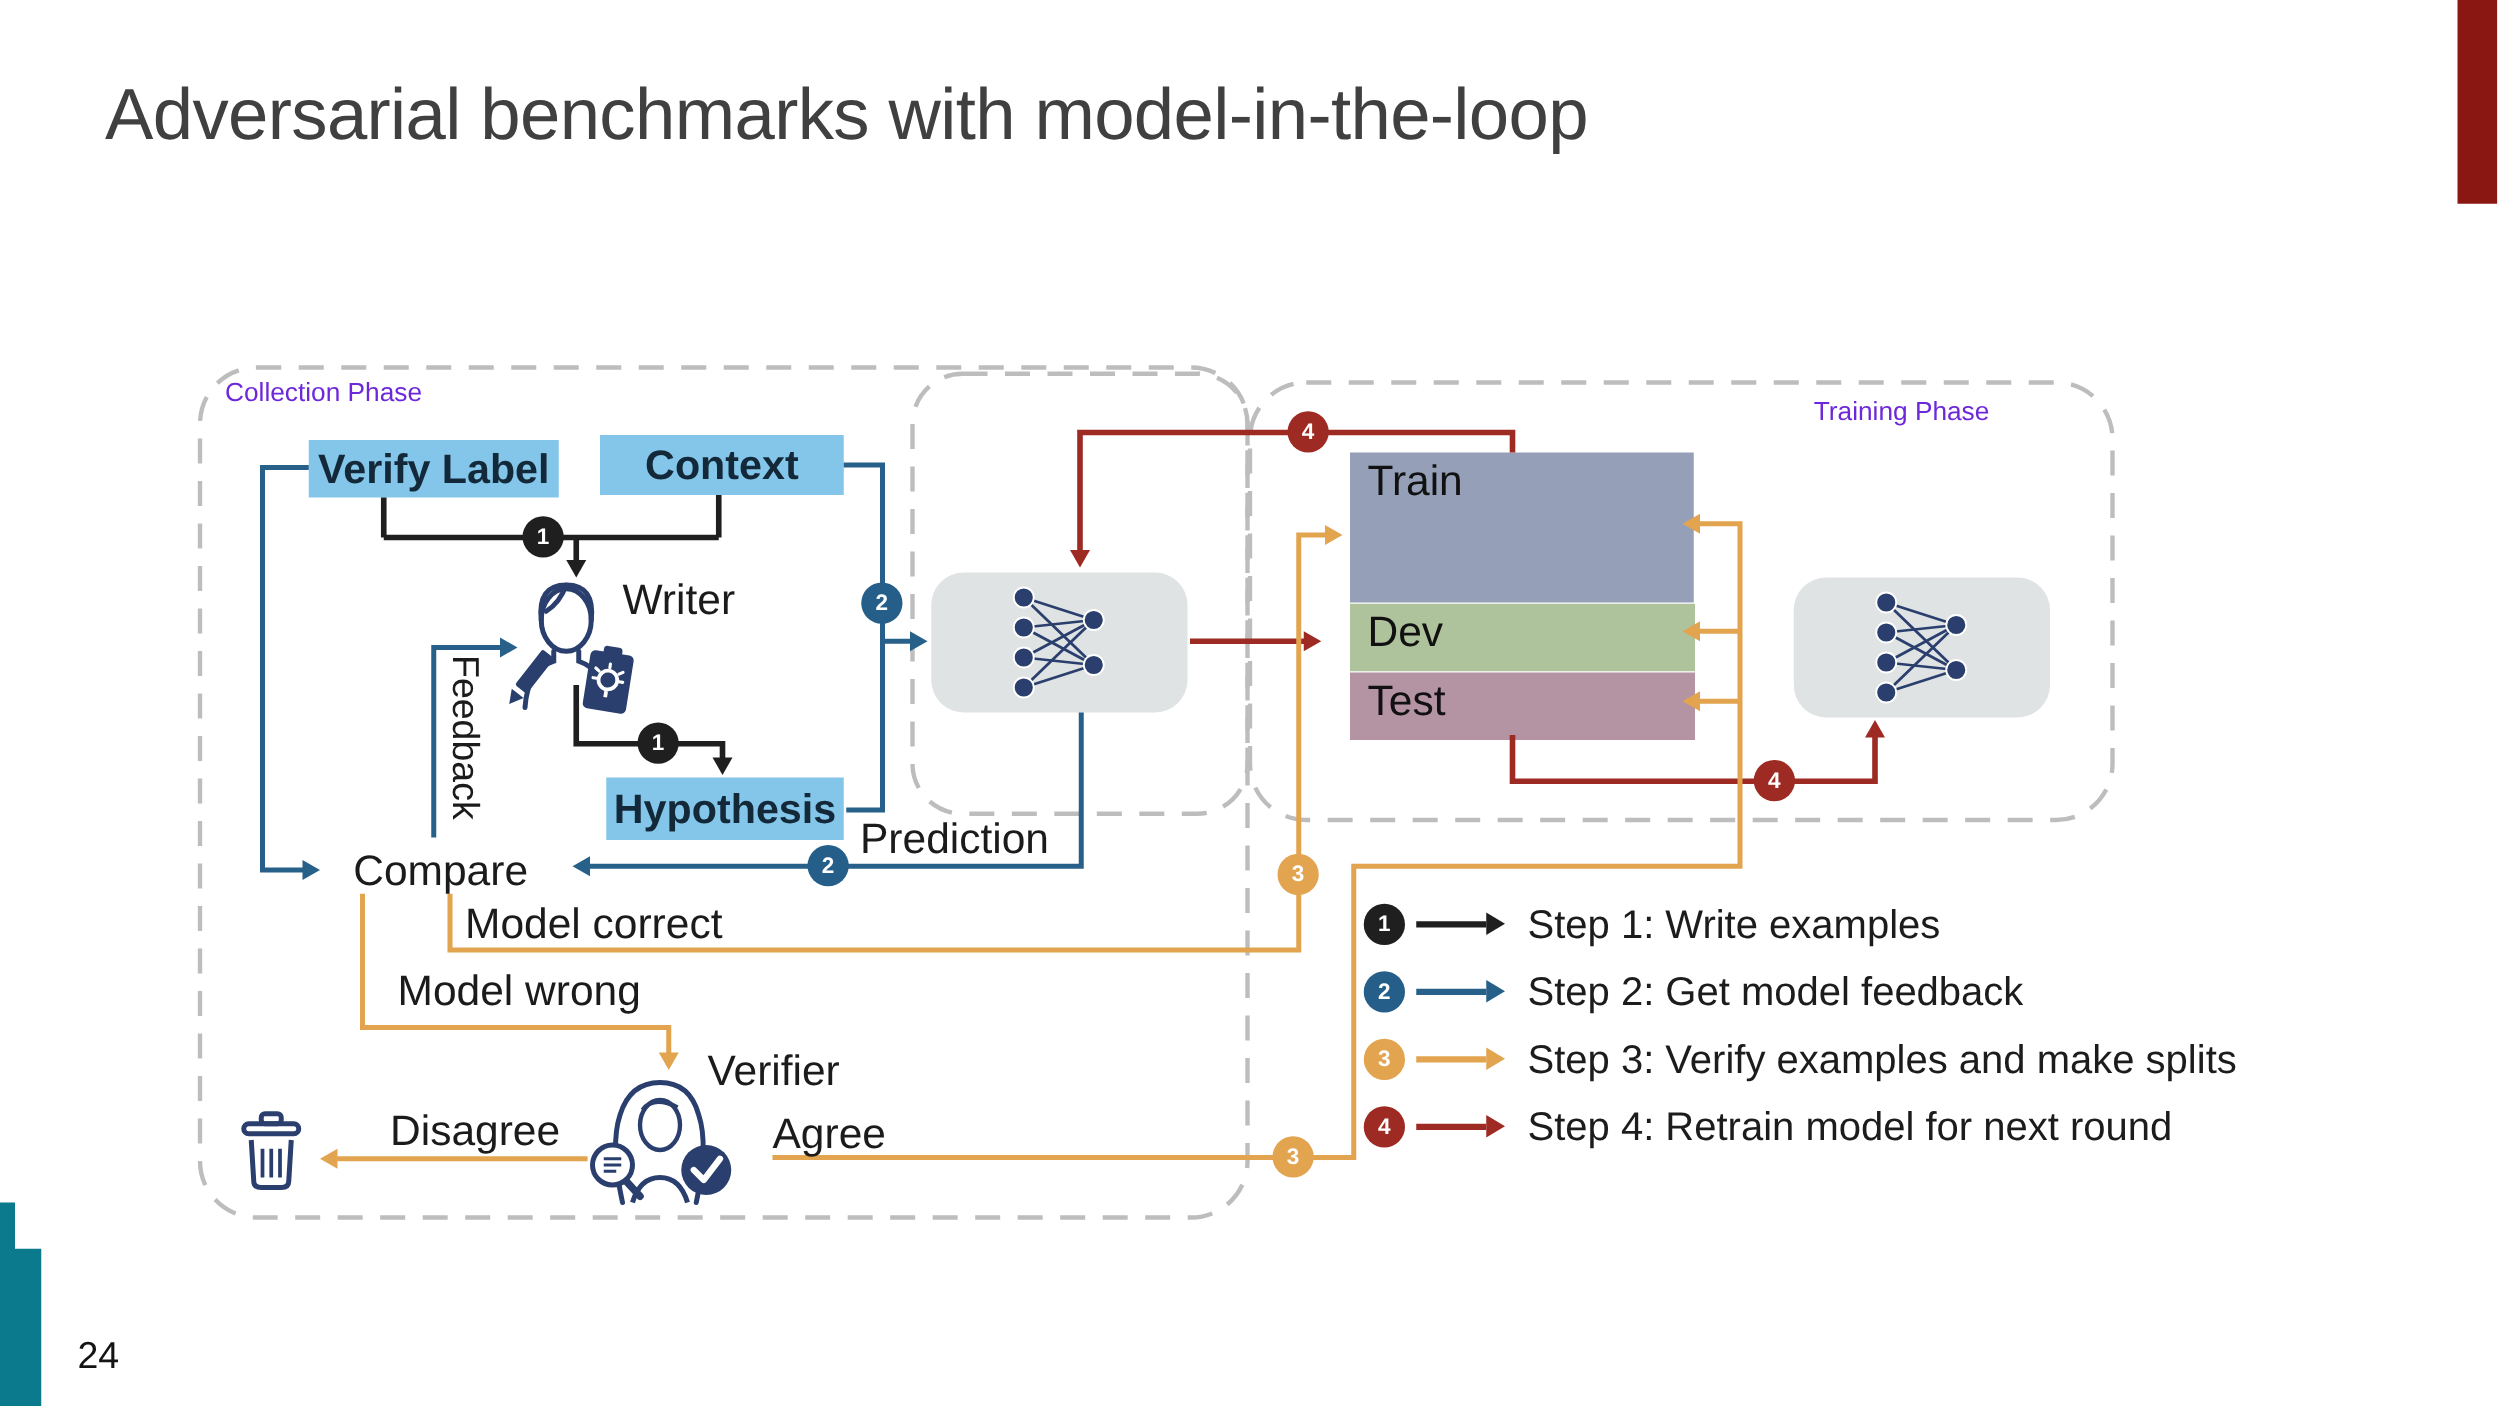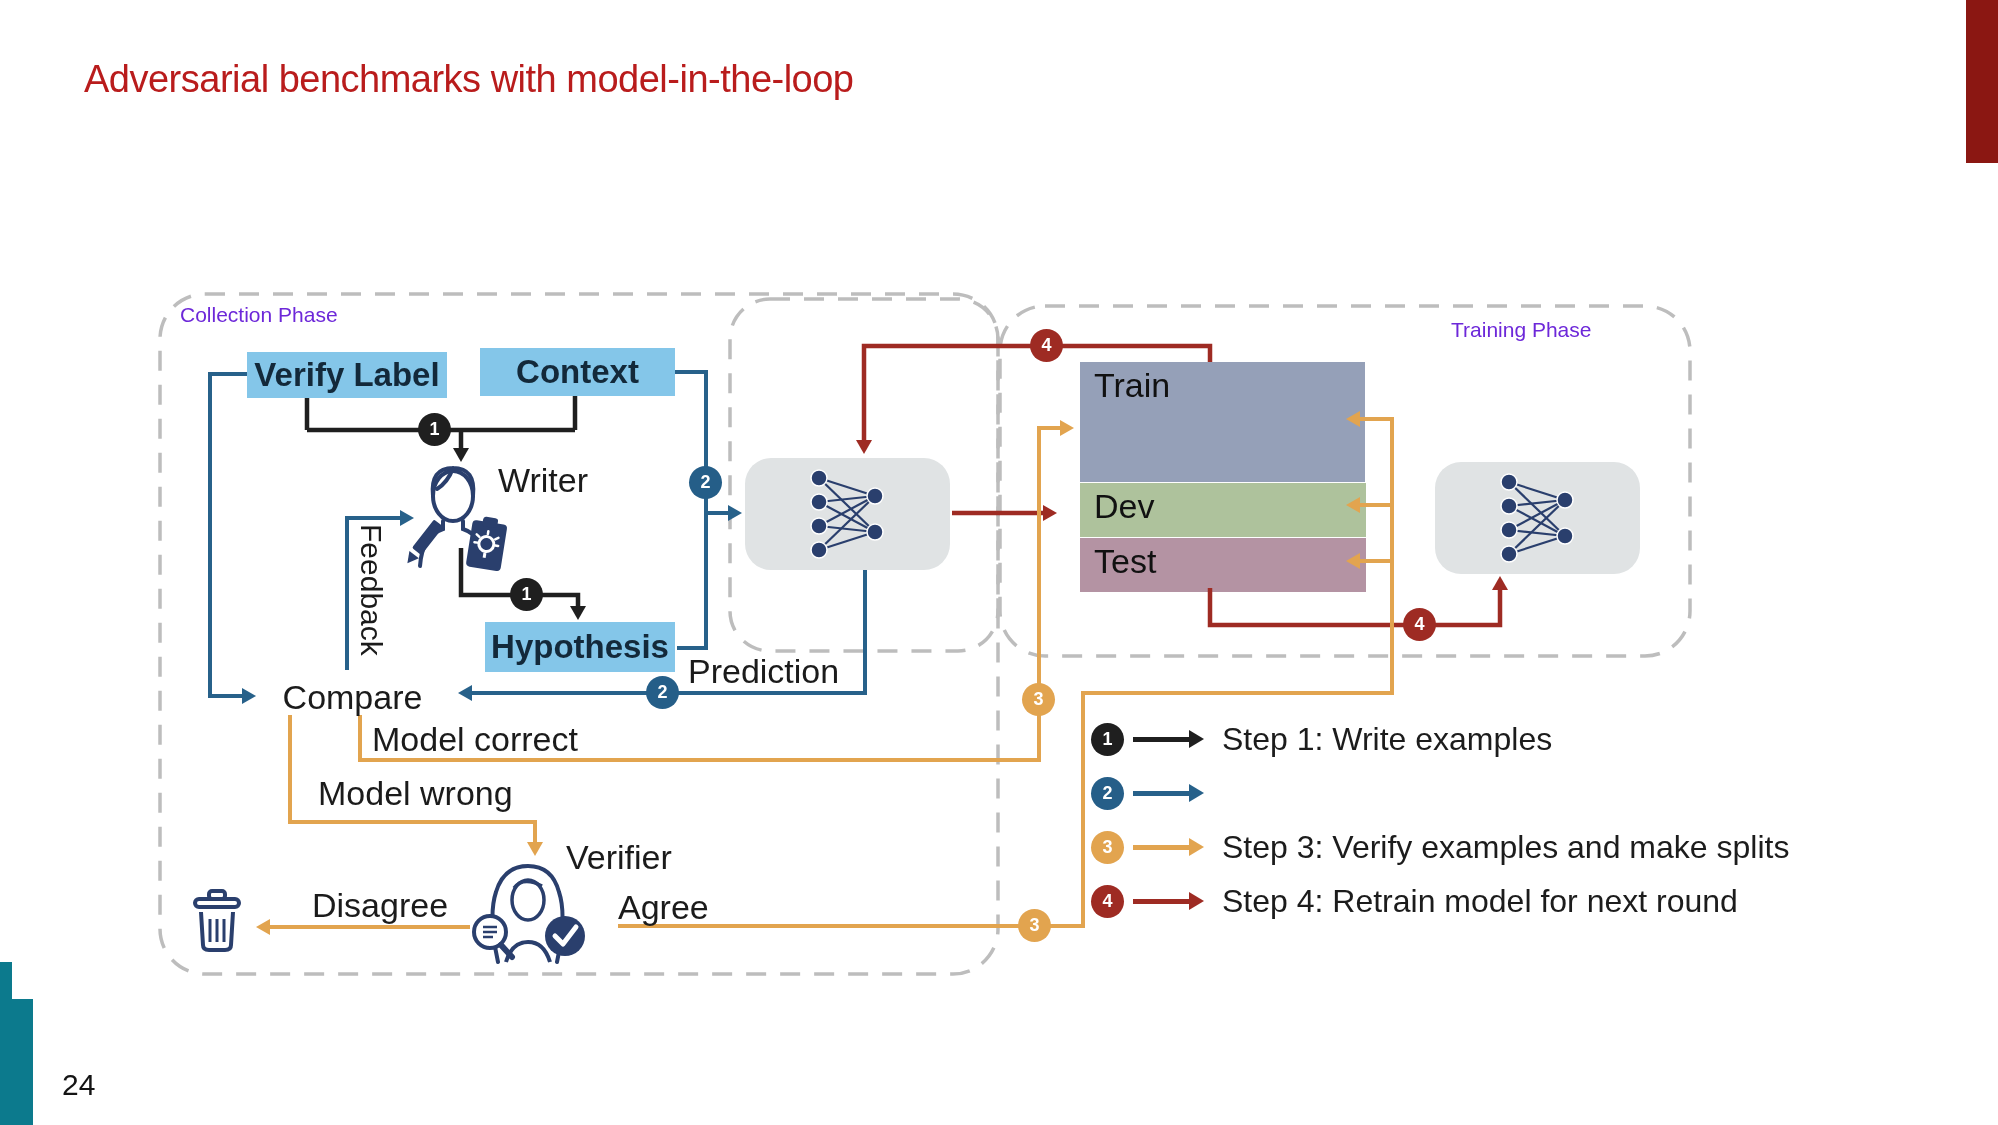--- a/index.html
+++ b/index.html
@@ -1,27 +1,27 @@
 <!DOCTYPE html>
 <html><head>
 <meta charset="utf-8">
 <style>
   html,body{margin:0;padding:0;background:#ffffff;}
   .slide{position:relative;width:1998px;height:1125px;background:#ffffff;overflow:hidden;
          font-family:"Liberation Sans",sans-serif;color:#1b1b1b;}
   .abs{position:absolute;}
-  .title{font-size:38px;color:#b91c1c;white-space:nowrap;letter-spacing:-0.5px;}
+  .title{font-size:58px;color:#404040;white-space:nowrap;letter-spacing:-0.5px;}
   .subtitle{font-size:39px;color:#141414;white-space:nowrap;}
   .pagenum{font-size:30px;color:#141414;}
   .phase-label{font-size:21px;color:#6d28d9;white-space:nowrap;}
   .lbl{font-size:34px;color:#1b1b1b;white-space:nowrap;}
   .bluebox{background:#84c6e9;display:flex;align-items:center;justify-content:center;
            font-size:33px;font-weight:600;color:#13293a;white-space:nowrap;}
   .modelbox{background:#e0e3e4;border-radius:26px;}
-  .splitbox{display:flex;align-items:flex-start;padding:4px 10px 0 14px;font-size:34px;color:#111;}
+  .splitbox{display:flex;align-items:flex-start;padding:4px 0 0 14px;font-size:34px;color:#111;}
   .badge{width:33px;height:33px;border-radius:50%;display:flex;align-items:center;justify-content:center;
          color:#fff;font-size:18px;font-weight:bold;}
   .badge-black{background:#1f1f1f;}
   .badge-blue{background:#255e88;}
   .badge-orange{background:#e2a44f;}
   .badge-red{background:#9e2b23;}
   .legend{display:flex;flex-direction:column;}
   .legend-row{display:flex;align-items:center;height:54px;}
   .legend-arrow{display:flex;align-items:center;margin-left:9px;}
   .legend-arrow .shaft{display:block;width:56px;height:5px;}
@@ -247,20 +247,21 @@
           <span class="head" style="border-left-color:#1f1f1f;"></span>
       </span>
       <span class="legend-label">Step 1: Write examples</span>
     </div>
     <div class="legend-row">
       <div class="badge badge-blue">2</div>
       <span class="legend-arrow">
         <span class="shaft" style="background:#27618a;"></span>
           <span class="head" style="border-left-color:#27618a;"></span>
       </span>
+      <span class="legend-label">Step 2: Get model feedback</span>
     </div>
     <div class="legend-row">
       <div class="badge badge-orange">3</div>
       <span class="legend-arrow">
         <span class="shaft" style="background:#e2a44f;"></span>
           <span class="head" style="border-left-color:#e2a44f;"></span>
       </span>
       <span class="legend-label">Step 3: Verify examples and make splits</span>
     </div>
     <div class="legend-row">

